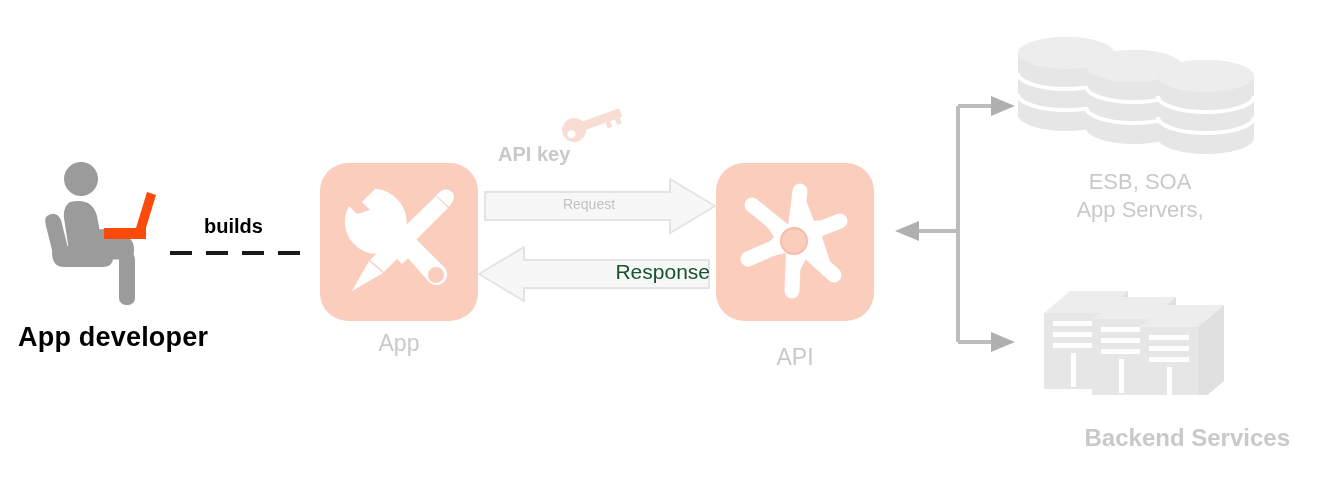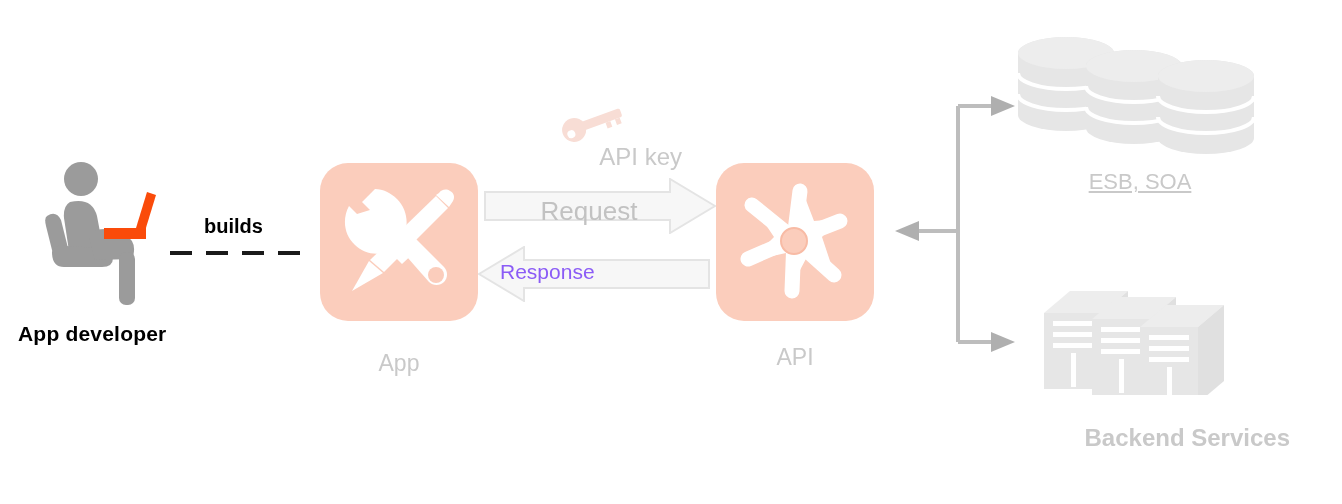--- a/index.html
+++ b/index.html
@@ -18,21 +18,21 @@
     background: #ffffff;
     overflow: hidden;
   }
   .abs { position: absolute; }
 
   
   #developer-figure { left: 40px; top: 160px; width: 135px; height: 150px; }
 
   #developer-label {
     left: 18px; top: 322px;
-    font-size: 21px;
+    font-size: 27px;
     font-weight: bold;
     color: #000000;
     letter-spacing: 0.2px;
     white-space: nowrap;
   }
 
   
   #builds-label {
     left: 204px; top: 215px;
     font-size: 20px;
@@ -44,55 +44,56 @@
 
   
   #app-tile {
     left: 320px; top: 163px;
     width: 158px; height: 158px;
     background: #FBCDBC;
     border-radius: 28px;
   }
   #app-icon { left: 340px; top: 183px; width: 118px; height: 118px; }
   #app-label {
-    left: 320px; top: 350px;
+    left: 320px; top: 330px;
     width: 158px;
     text-align: center;
     font-size: 23px;
     color: #C9C9C9;
     font-weight: normal;
   }
 
   
   #api-key-icon { left: 556px; top: 100px; width: 68px; height: 42px; }
   #api-key-label {
     left: 498px; top: 143px;
     width: 184px;
-    text-align: right;
-    font-size: 24px;
+    text-align: left;
+    font-size: 20px;
     color: #C9C9C9;
     white-space: nowrap;
+    font-weight: bold;
   }
 
   
   #request-arrow { left: 484px; top: 178px; width: 232px; height: 56px; }
   #request-label {
     left: 484px; top: 196px;
     width: 210px;
     text-align: center;
-    font-size: 26px;
+    font-size: 14px;
     color: #C2C2C2;
   }
   #response-arrow { left: 478px; top: 246px; width: 232px; height: 56px; }
   #response-label {
     left: 500px; top: 260px;
     width: 210px;
-    text-align: left;
+    text-align: right;
     font-size: 21px;
-    color: #8b5cf6;
+    color: #14532d;
   }
 
   
   #api-tile {
     left: 716px; top: 163px;
     width: 158px; height: 158px;
     background: #FBCDBC;
     border-radius: 28px;
   }
   #api-icon { left: 730px; top: 175px; width: 132px; height: 132px; }
@@ -110,21 +111,20 @@
 
   
   #database-icon { left: 1018px; top: 33px; width: 244px; height: 122px; }
   #database-label {
     left: 1012px; top: 168px;
     width: 256px;
     text-align: center;
     font-size: 22px;
     line-height: 28px;
     color: #C9C9C9;
-    text-decoration: underline;
   }
   #database-label div { display: block; }
 
   
   #servers-icon { left: 1024px; top: 283px; width: 236px; height: 112px; }
   #backend-label {
     left: 1000px; top: 424px;
     width: 290px;
     text-align: right;
     font-size: 24px;
@@ -280,20 +280,21 @@
         </g>
       </defs>
       <use href="#db-cyl" x="0" y="4"></use>
       <use href="#db-cyl" x="68" y="17"></use>
       <use href="#db-cyl" x="140" y="27"></use>
     </svg>
   </div>
 
   <div class="abs" id="database-label">
     <div>ESB, SOA</div>
+    <div>App Servers,</div>
   </div>
 
   <div class="abs" id="servers-icon">
     <svg width="236" height="112" viewBox="0 0 236 112" xmlns="http://www.w3.org/2000/svg">
       <defs>
         <g id="srv">
 
           <rect x="0" y="22" width="58" height="76" fill="#E6E6E6"></rect>
 
           <path d="M0 22 L26 0 L84 0 L58 22 Z" fill="#EDEDED"></path>

